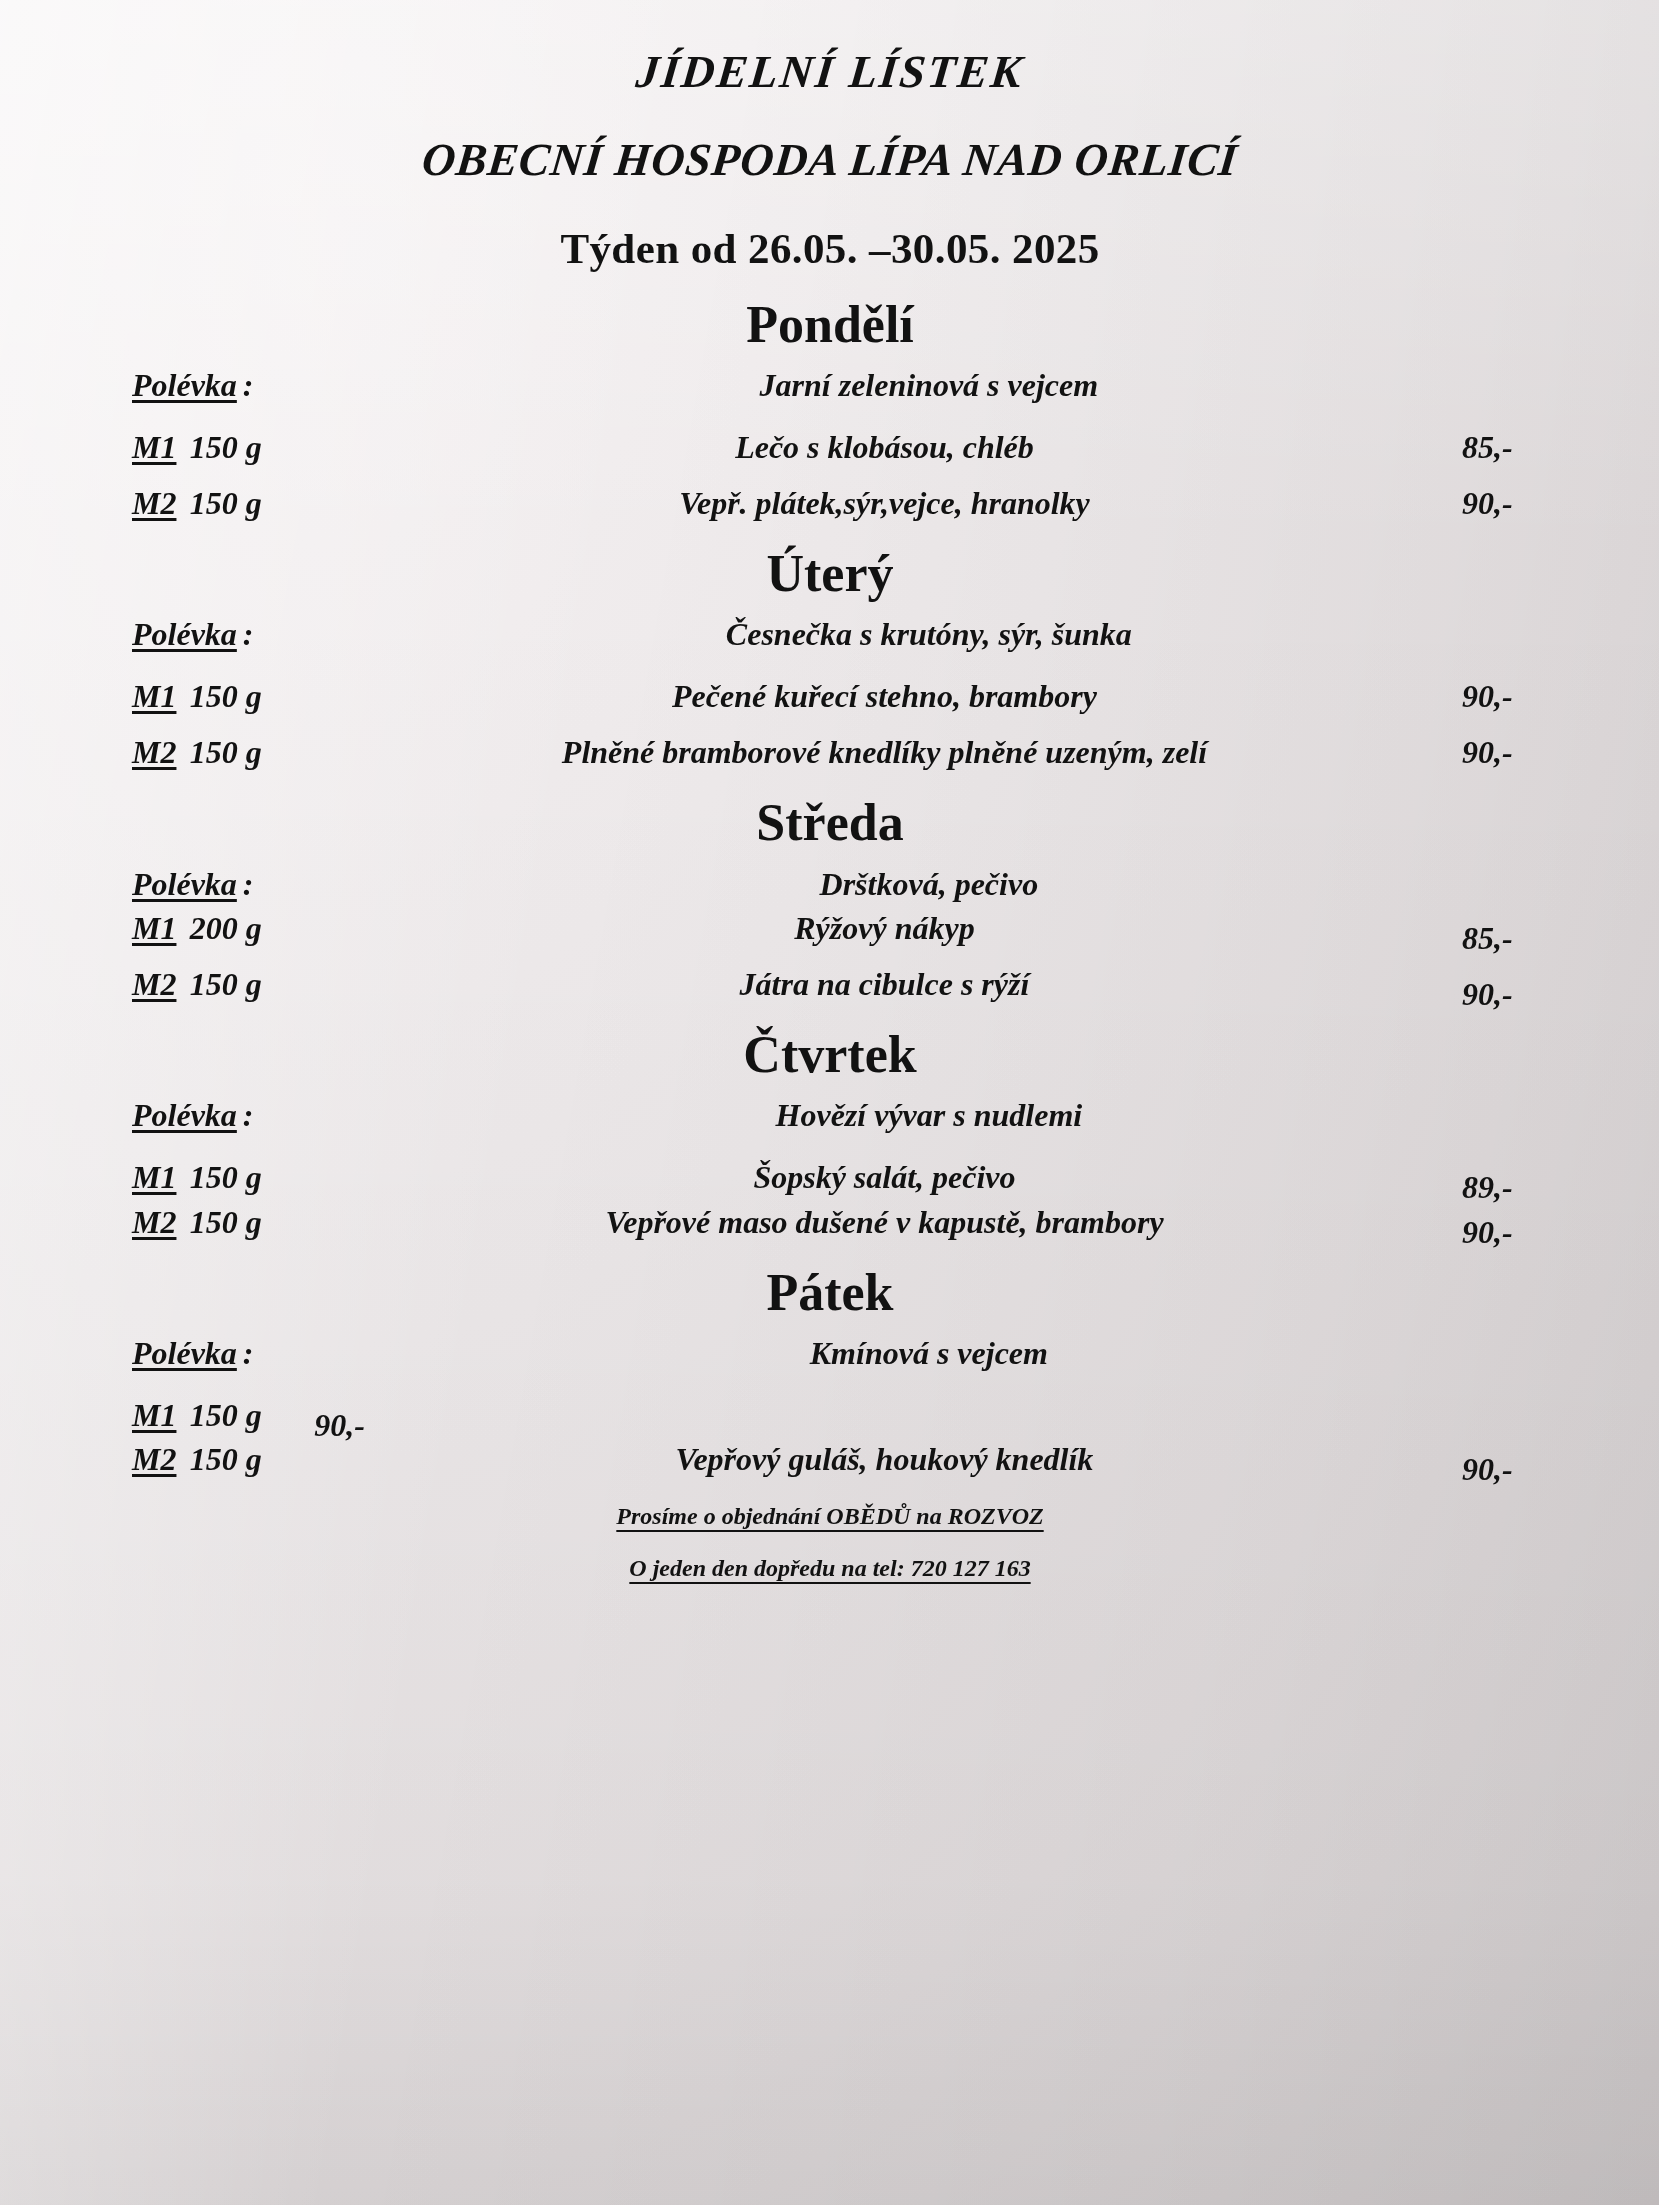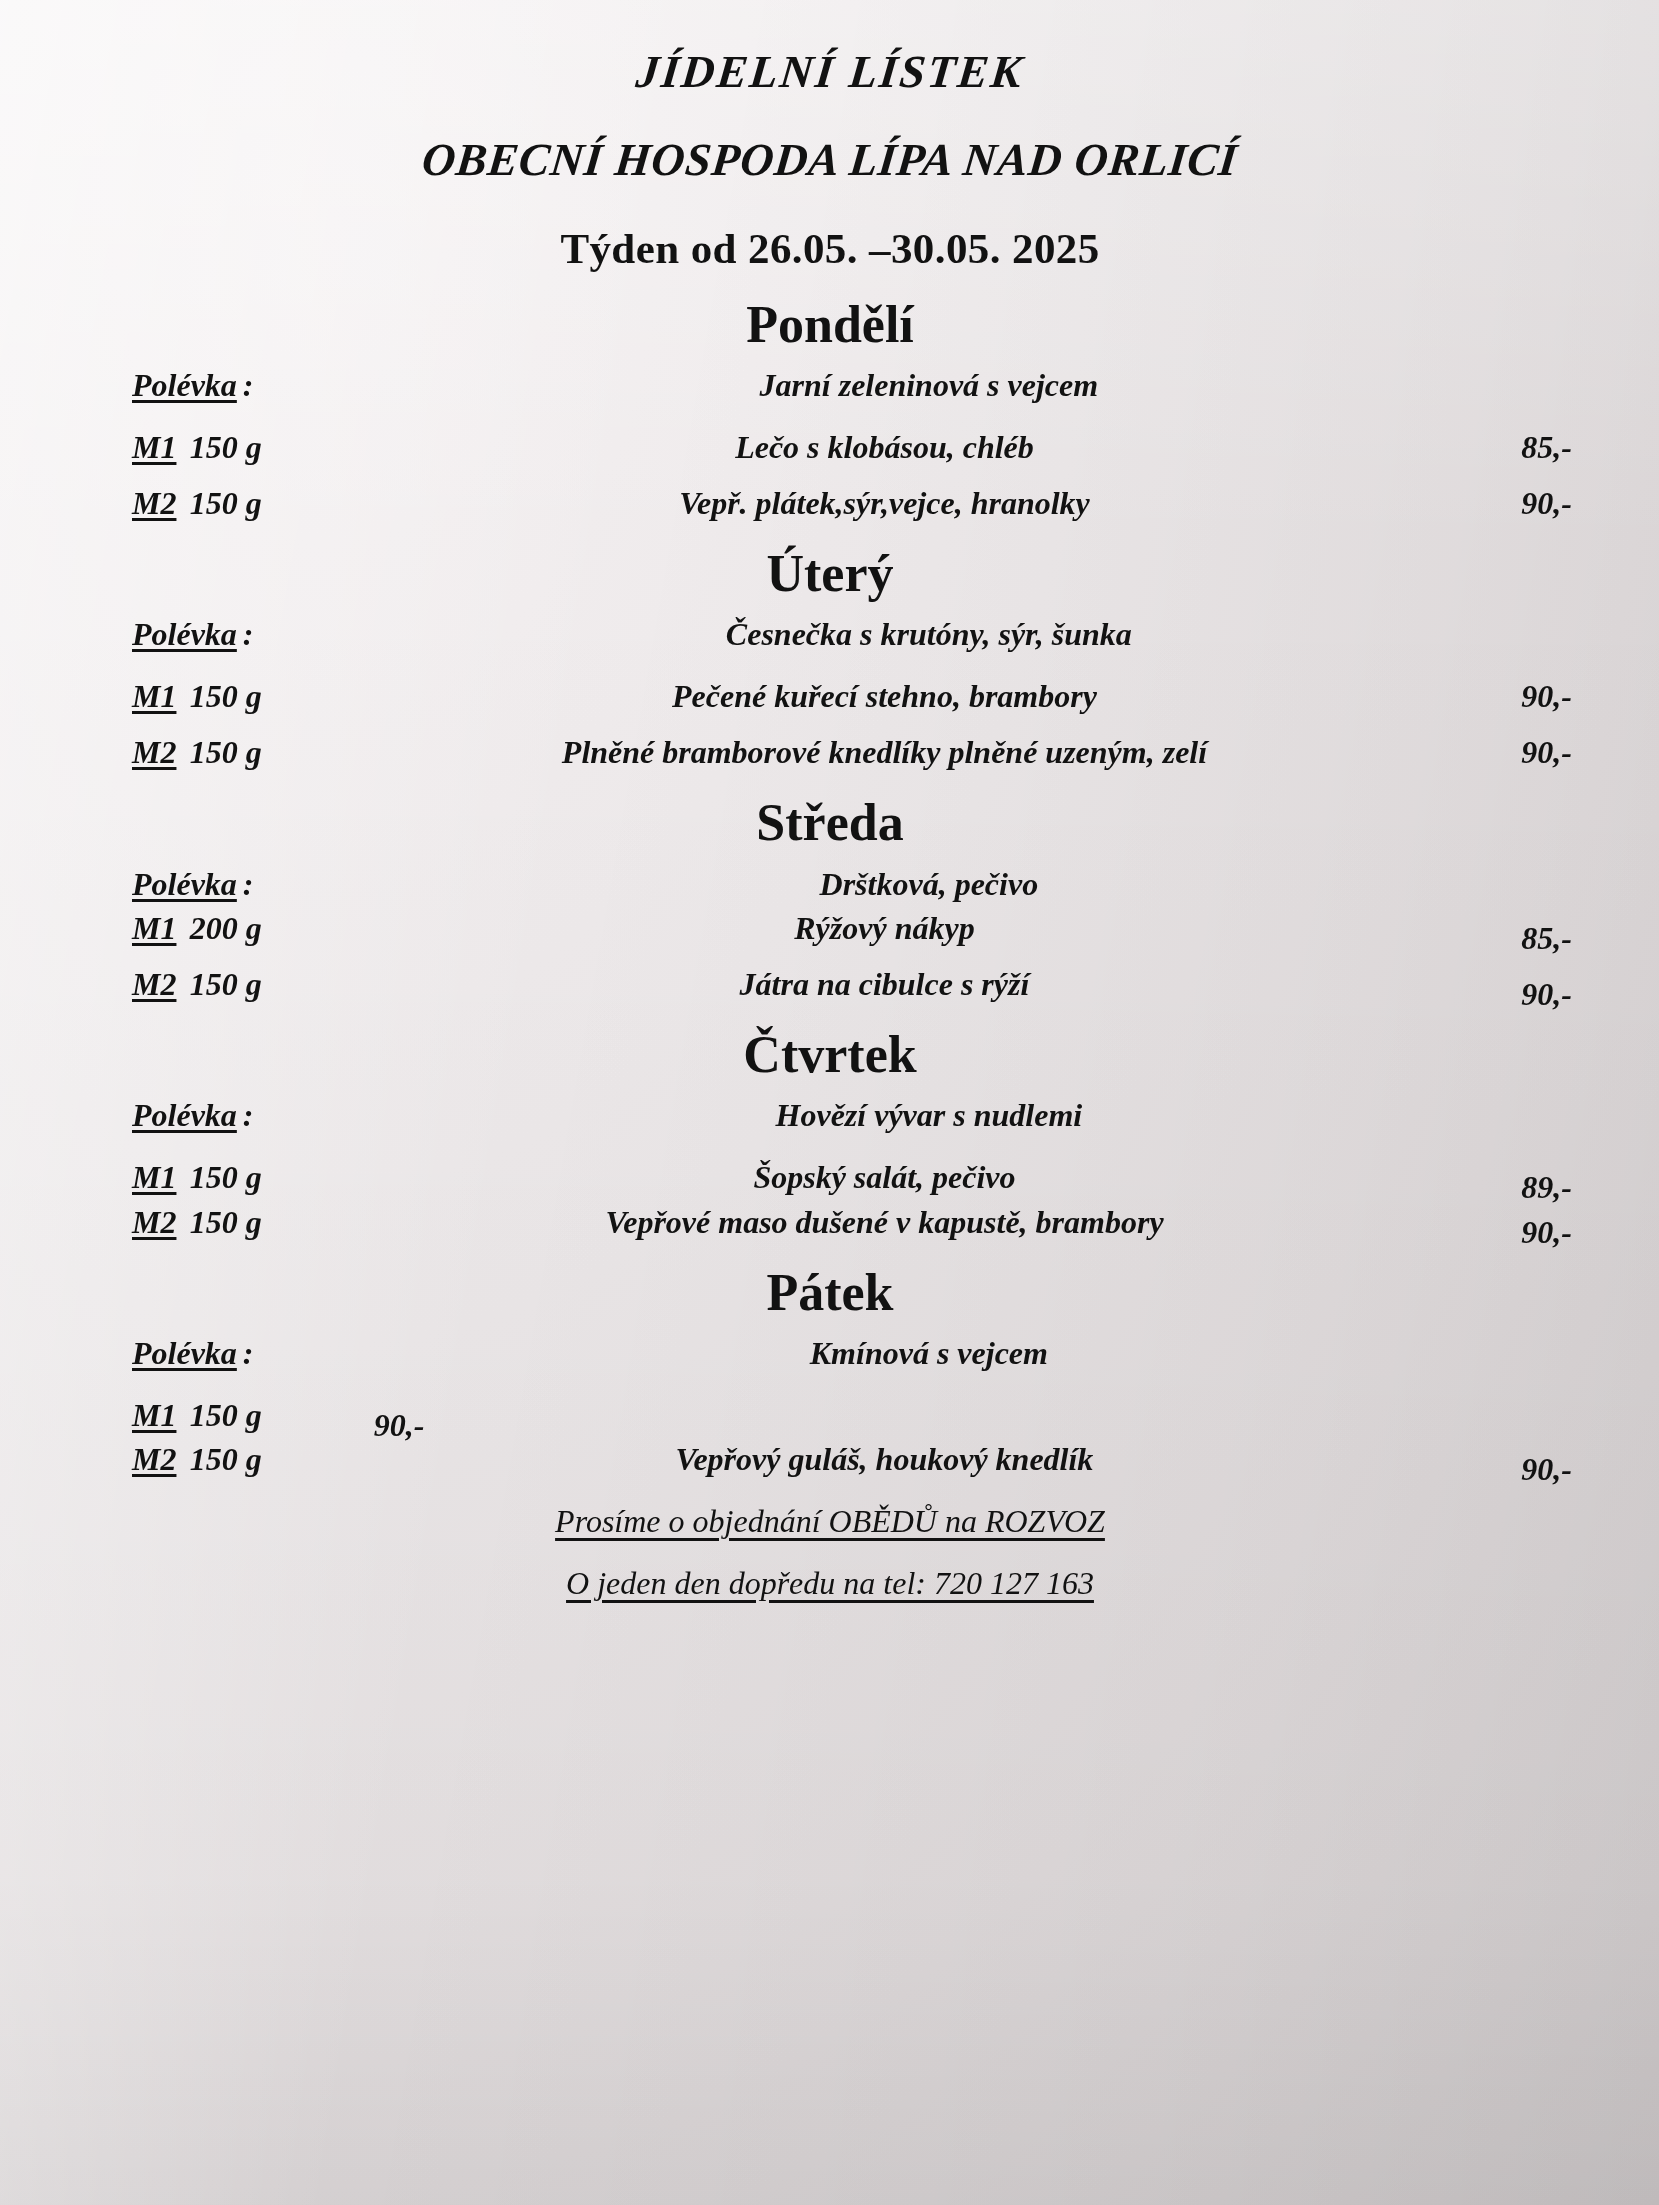--- a/index.html
+++ b/index.html
@@ -102,34 +102,34 @@
   }
   .dish {
     flex: 1 1 auto;
     padding-left: 22px;
     overflow: hidden;
     text-overflow: ellipsis;
     text-align: center;
   }
   .price {
     flex: 0 0 auto;
-    text-align: right;
+    text-align: left;
     min-width: 110px;
     padding-left: 14.7px;
   }
   .price.low { position: relative; top: 10.3px; }
 
   .footer {
     margin-top: 25px;
     text-align: center;
   }
   .footer-line {
-    font-size: 32px;
-    font-style: italic;
-    font-weight: normal;
+    font-size: 24px;
+    font-style: italic;
+    font-weight: bold;
     text-decoration: underline;
     text-underline-offset: 5.9px;
     margin: 0 0 25px 0;
   }
 </style>
 </head>
 <body>
 
 <div class="page">
   <div class="paper-shade"></div>

